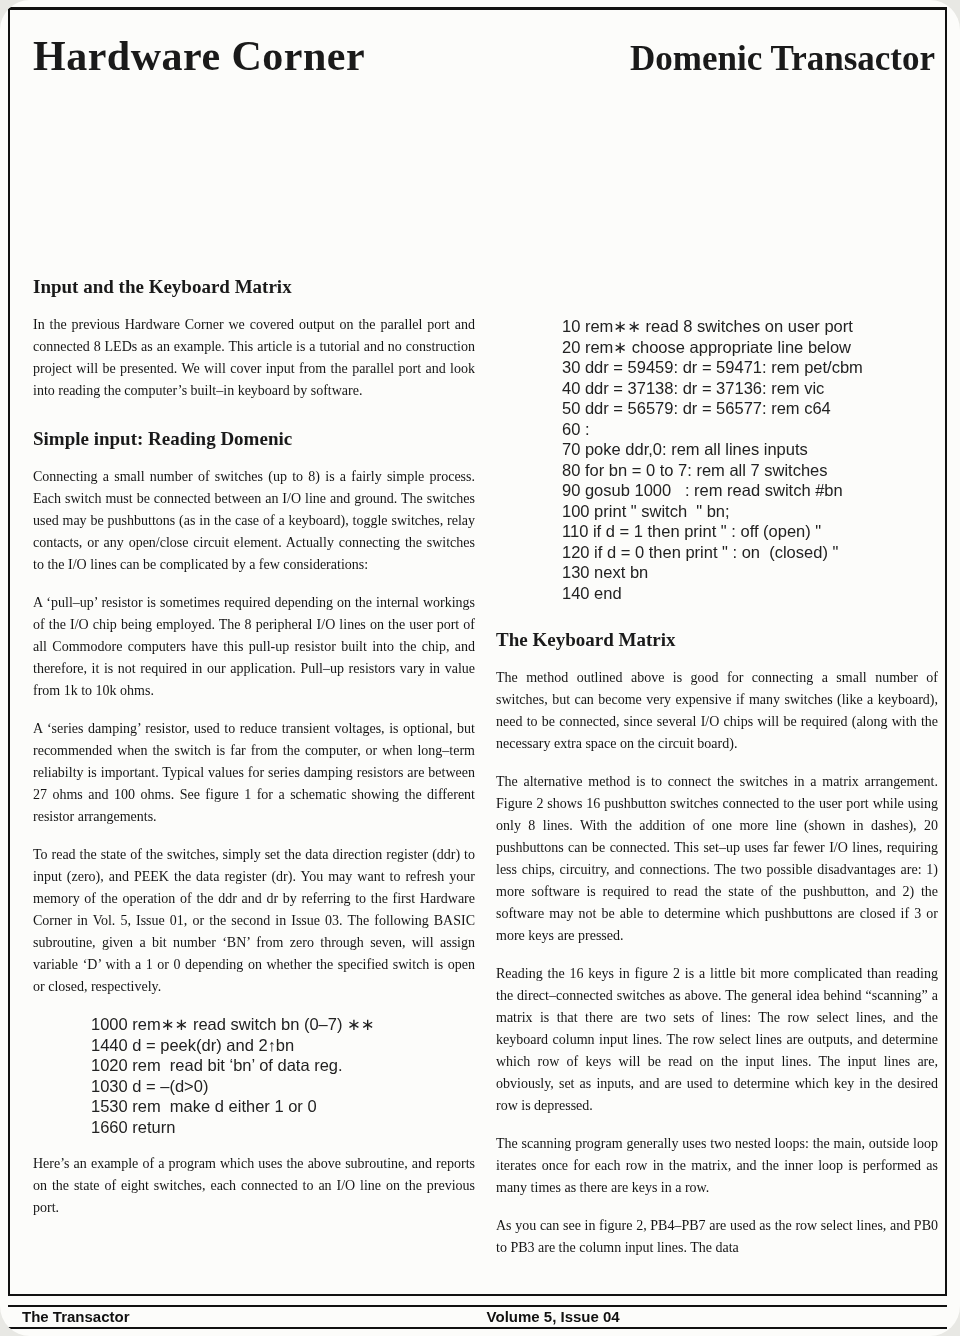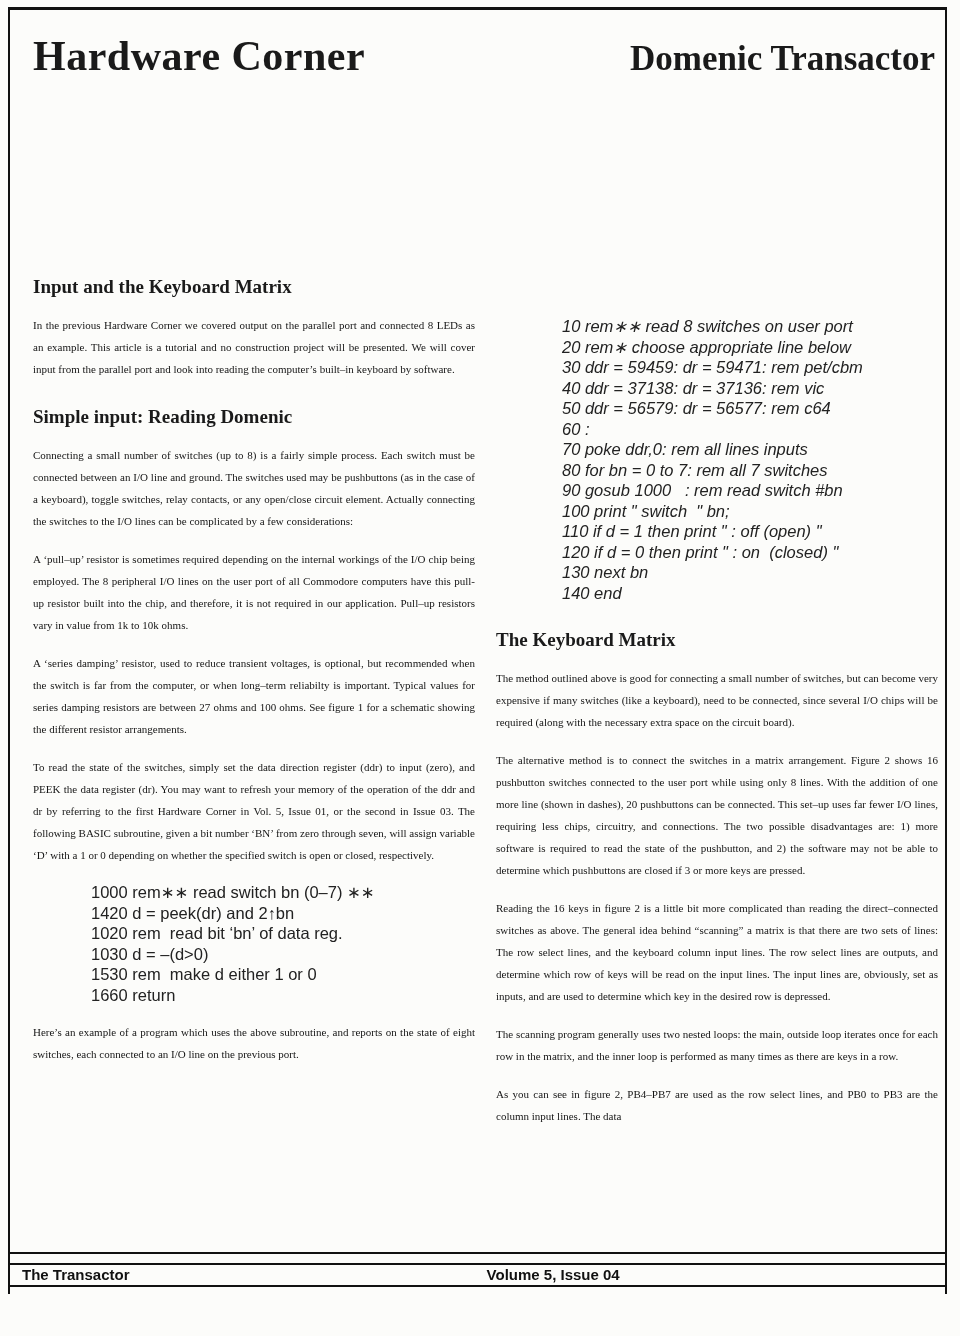--- a/index.html
+++ b/index.html
@@ -5,20 +5,21 @@
   * { margin: 0; padding: 0; box-sizing: border-box; }
   html, body { background: #e8e8e4; }
   .page {
     position: relative;
     width: 960px;
     height: 1336px;
     background: #fcfcfa;
     color: #1a1a1a;
     font-family: "Liberation Serif", serif;
     overflow: hidden;
+    border-radius: 30px;
   }
   .border-frame {
     position: absolute;
     left: 8px; top: 7px;
     width: 939px; height: 1287px;
     border-top: 3px solid #111;
     border-left: 2px solid #111;
     border-right: 2px solid #111;
     pointer-events: none;
   }
@@ -51,39 +52,39 @@
   .col-right { width: 442px; }
   h3.sec-heading {
     font-size: 19px;
     font-weight: bold;
     margin-top: 26px;
     margin-bottom: 16px;
     font-family: "Liberation Serif", serif;
   }
   h3.first { margin-top: 6px; }
   p.body-text {
-    font-size: 11px;
+    font-size: 14px;
     line-height: 22px;
     text-align: justify;
     margin-bottom: 16px;
     color: #151515;
   }
   .code-block {
     font-family: "Liberation Sans", sans-serif;
     font-size: 16.5px;
     line-height: 20.5px;
     color: #222;
     white-space: pre;
     margin-bottom: 16px;
   }
   .code-left { padding-left: 58px; margin-top: 14px; }
-  .code-right { padding-left: 66px; margin-top: 46px; margin-bottom: 4px; font-style: italic; }
+  .code-right { padding-left: 66px; margin-top: 46px; margin-bottom: 4px; }
   .footer {
     position: absolute;
-    left: 8px; right: 13px; top: 1252px;
+    left: 8px; right: 13px; top: 1294px;
   }
   .footer .rule { border-top: 2px solid #111; }
   .footer .rule-gap { height: 9px; }
   .footer-row {
     display: flex;
     align-items: center;
     padding: 1px 0 2px 0;
   }
   .footer-left, .footer-center, .footer-right {
     font-family: "Liberation Sans", sans-serif;
@@ -110,21 +111,21 @@
   <div class="columns">
 
     <div class="col">
       <h3 class="sec-heading first">Input and the Keyboard Matrix</h3>
       <p class="body-text">In the previous Hardware Corner we covered output on the parallel port and connected 8 LEDs as an example. This article is a tutorial and no construction project will be presented. We will cover input from the parallel port and look into reading the computer’s built–in keyboard by software.</p>
       <h3 class="sec-heading">Simple input: Reading Domenic</h3>
       <p class="body-text">Connecting a small number of switches (up to 8) is a fairly simple process. Each switch must be connected between an I/O line and ground. The switches used may be pushbuttons (as in the case of a keyboard), toggle switches, relay contacts, or any open/close circuit element. Actually connecting the switches to the I/O lines can be complicated by a few considerations:</p>
       <p class="body-text">A ‘pull–up’ resistor is sometimes required depending on the internal workings of the I/O chip being employed. The 8 peripheral I/O lines on the user port of all Commodore computers have this pull-up resistor built into the chip, and therefore, it is not required in our application. Pull–up resistors vary in value from 1k to 10k ohms.</p>
       <p class="body-text">A ‘series damping’  resistor, used to reduce transient voltages, is optional, but recommended when the switch is far from the computer, or when long–term reliabilty is important. Typical values for series damping resistors are between 27 ohms and 100 ohms. See figure 1 for a schematic showing the different resistor arrangements.</p>
       <p class="body-text">To read the state of the switches, simply set the data direction register (ddr) to input (zero), and PEEK the data register (dr). You may want to refresh your memory of the operation of the ddr and dr by referring to the first Hardware Corner in Vol. 5, Issue 01, or the second in Issue 03. The following BASIC subroutine, given a bit number ‘BN’ from zero through seven, will assign variable ‘D’ with a 1 or 0 depending on whether the specified switch is open or closed, respectively.</p>
-      <div class="code-block code-left"><div>1000 rem∗∗ read switch bn (0–7) ∗∗</div><div>1420 d = peek(dr) and 2↑bn</div><div>1020 rem  read bit ‘bn’ of data reg.</div><div>1030 d = –(d&gt;0)</div><div>1530 rem  make d either 1 or 0</div><div>1660 return</div></div>
+      <div class="code-block code-left"><div>1000 rem∗∗ read switch bn (0–7) ∗∗</div><div>1440 d = peek(dr) and 2↑bn</div><div>1020 rem  read bit ‘bn’ of data reg.</div><div>1030 d = –(d&gt;0)</div><div>1530 rem  make d either 1 or 0</div><div>1660 return</div></div>
       <p class="body-text">Here’s an example of a program which uses the above subroutine, and reports on the state of eight switches, each connected to an I/O line on the previous port.</p>
     </div>
 
     <div class="col col-right">
       <div class="code-block code-right"><div>10 rem∗∗ read 8 switches on user port</div><div>20 rem∗ choose appropriate line below</div><div>30 ddr = 59459: dr = 59471: rem pet/cbm</div><div>40 ddr = 37138: dr = 37136: rem vic</div><div>50 ddr = 56579: dr = 56577: rem c64</div><div>60 :</div><div>70 poke ddr,0: rem all lines inputs</div><div>80 for bn = 0 to 7: rem all 7 switches</div><div>90 gosub 1000   : rem read switch #bn</div><div>100 print " switch  " bn;</div><div>110 if d = 1 then print " : off (open) "</div><div>120 if d = 0 then print " : on  (closed) "</div><div>130 next bn</div><div>140 end</div></div>
       <h3 class="sec-heading">The Keyboard Matrix</h3>
       <p class="body-text">The method outlined above is good for connecting a small number of switches, but can become very expensive if many switches (like a keyboard), need to be connected, since several I/O chips will be required (along with the necessary extra space on the circuit board).</p>
       <p class="body-text">The alternative method is to connect the switches in a matrix arrangement. Figure 2 shows 16 pushbutton switches connected to the user port while using only 8 lines. With the addition of one more line (shown in dashes), 20 pushbuttons can be connected. This set–up uses far fewer I/O lines, requiring less chips, circuitry, and connections. The two possible disadvantages are: 1) more software is required to read the state of the pushbutton, and 2) the software may not be able to determine which pushbuttons are closed if 3 or more keys are pressed.</p>
       <p class="body-text">Reading the 16 keys in figure 2 is a little bit more complicated than reading the direct–connected switches as above. The general idea behind “scanning” a matrix is that there are two sets of lines: The row select lines, and the keyboard column input lines. The row select lines are outputs, and determine which row of keys will be read on the input lines. The input lines are, obviously, set as inputs, and are used to determine which key in the desired row is depressed.</p>
       <p class="body-text">The scanning program generally uses two nested loops: the main, outside loop iterates once for each row in the matrix, and the inner loop is performed as many times as there are keys in a row.</p>

